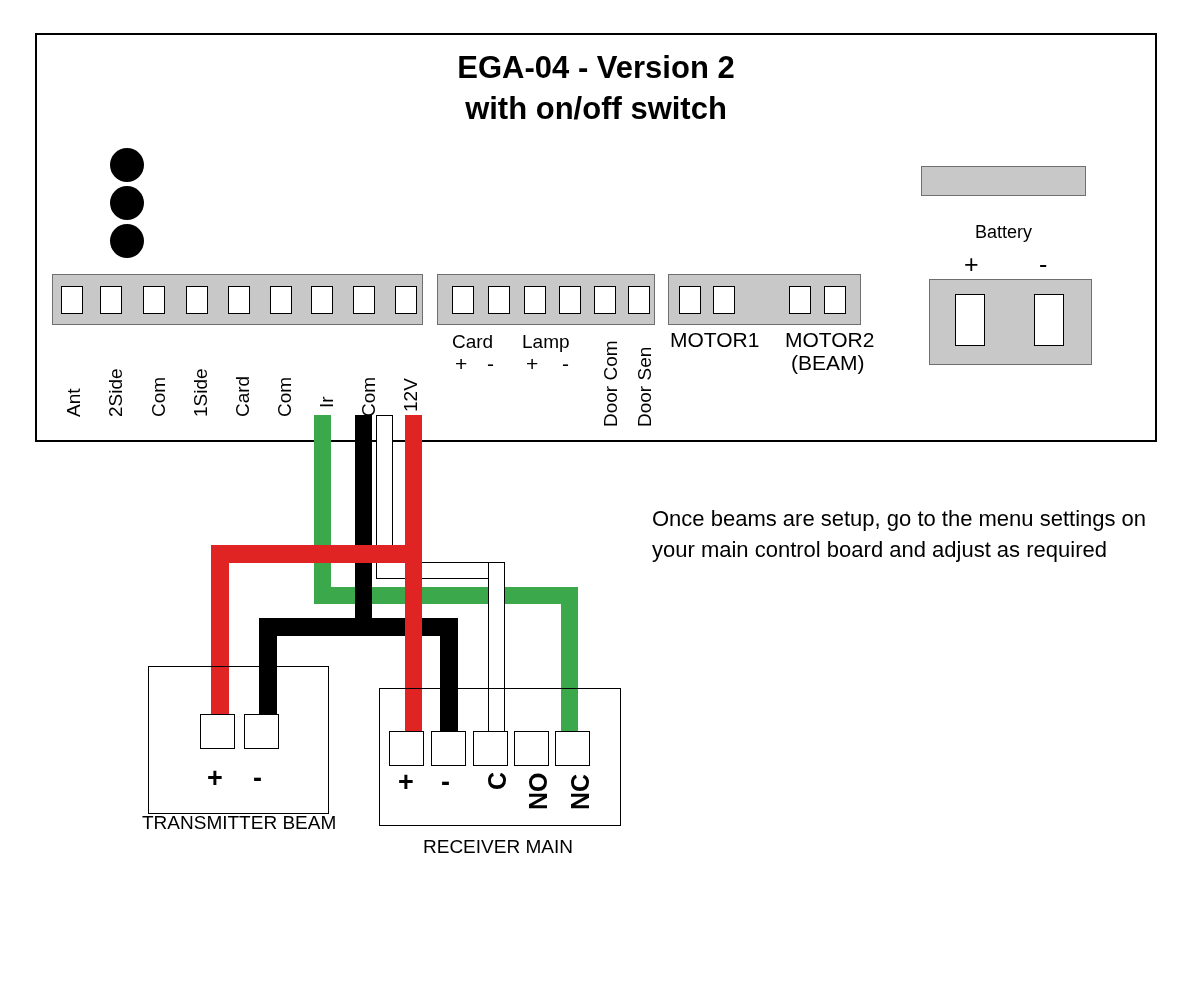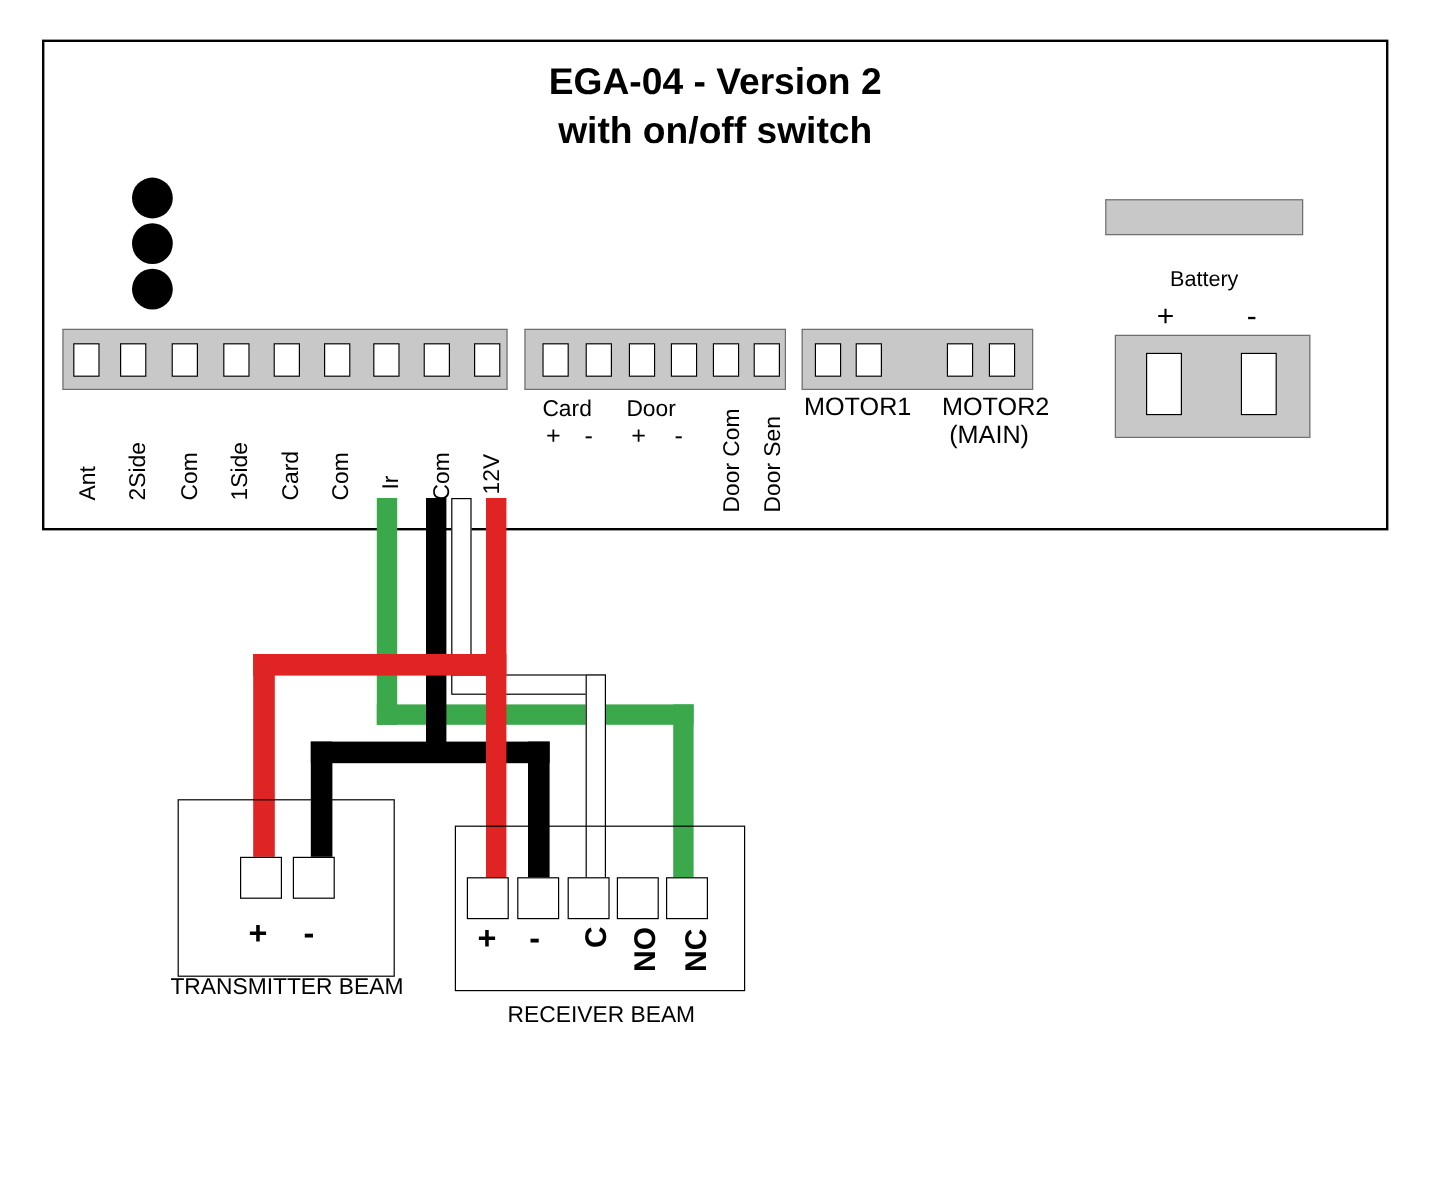--- a/index.html
+++ b/index.html
@@ -216,39 +216,39 @@
 
   <div class="conn" style="left:437px;top:274px;width:218px;height:51px;"></div>
   <div class="pin" style="left:452px;top:286px;width:22px;height:28px;"></div>
   <div class="pin" style="left:488px;top:286px;width:22px;height:28px;"></div>
   <div class="pin" style="left:524px;top:286px;width:22px;height:28px;"></div>
   <div class="pin" style="left:559px;top:286px;width:22px;height:28px;"></div>
   <div class="pin" style="left:594px;top:286px;width:22px;height:28px;"></div>
   <div class="pin" style="left:628px;top:286px;width:22px;height:28px;"></div>
 
   <div class="hlabel" style="left:452px;top:331px;">Card</div>
-  <div class="hlabel" style="left:522px;top:331px;">Door</div>
+  <div class="hlabel" style="left:522px;top:331px;">Lamp</div>
 
   <div class="hlabel big" style="left:455px;top:352px;">+</div>
   <div class="hlabel big" style="left:487px;top:352px;">-</div>
   <div class="hlabel big" style="left:526px;top:352px;">+</div>
   <div class="hlabel big" style="left:562px;top:352px;">-</div>
 
   <div class="vlabel" style="left:600px;top:427px;">Door Com</div>
   <div class="vlabel" style="left:634px;top:427px;">Door Sen</div>
 
   <div class="conn" style="left:668px;top:274px;width:193px;height:51px;"></div>
   <div class="pin" style="left:679px;top:286px;width:22px;height:28px;"></div>
   <div class="pin" style="left:713px;top:286px;width:22px;height:28px;"></div>
   <div class="pin" style="left:789px;top:286px;width:22px;height:28px;"></div>
   <div class="pin" style="left:824px;top:286px;width:22px;height:28px;"></div>
 
   <div class="hlabel big" style="left:670px;top:328px;">MOTOR1</div>
   <div class="hlabel big" style="left:785px;top:328px;">MOTOR2</div>
-  <div class="hlabel big" style="left:791px;top:351px;">(MAIN)</div>
+  <div class="hlabel big" style="left:791px;top:351px;">(BEAM)</div>
 
   <div class="batt-tab"></div>
   <div class="batt-title">Battery</div>
   <div class="batt-sign" style="left:964px;top:250px;">+</div>
   <div class="batt-sign" style="left:1039px;top:250px;">-</div>
   <div class="batt-body"></div>
   <div class="pin" style="left:955px;top:294px;width:30px;height:52px;"></div>
   <div class="pin" style="left:1034px;top:294px;width:30px;height:52px;"></div>
 
   <div class="wire green" style="left:314px;top:415px;width:17px;height:189px;"></div>
@@ -281,16 +281,17 @@
   <div class="term" style="left:473px;top:731px;"></div>
   <div class="term" style="left:514px;top:731px;"></div>
   <div class="term" style="left:555px;top:731px;"></div>
 
   <div class="term-sign" style="left:398px;top:767px;">+</div>
   <div class="term-sign" style="left:441px;top:767px;">-</div>
   <div class="term-vsign" style="left:483px;top:790px;">C</div>
   <div class="term-vsign" style="left:524px;top:810px;">NO</div>
   <div class="term-vsign" style="left:566px;top:810px;">NC</div>
 
-  <div class="beam-caption" style="left:407px;top:836px;">RECEIVER BEAM</div>
-
+  <div class="beam-caption" style="left:407px;top:836px;">RECEIVER MAIN</div>
+
+  <div class="note">Once beams are setup, go to the menu settings on your main control board and adjust as required</div>
 
 </div>
 
 </body></html>

